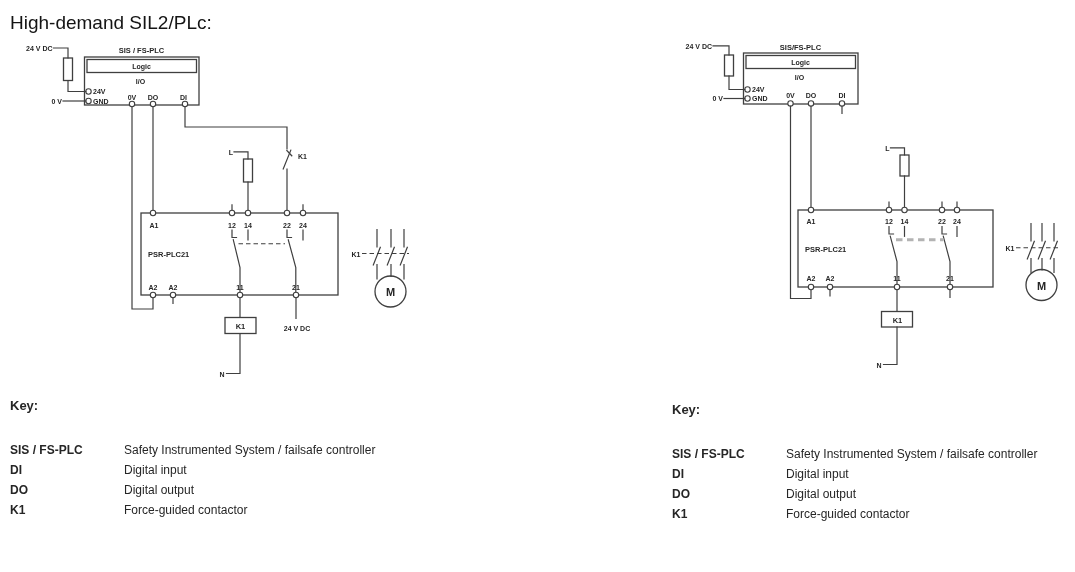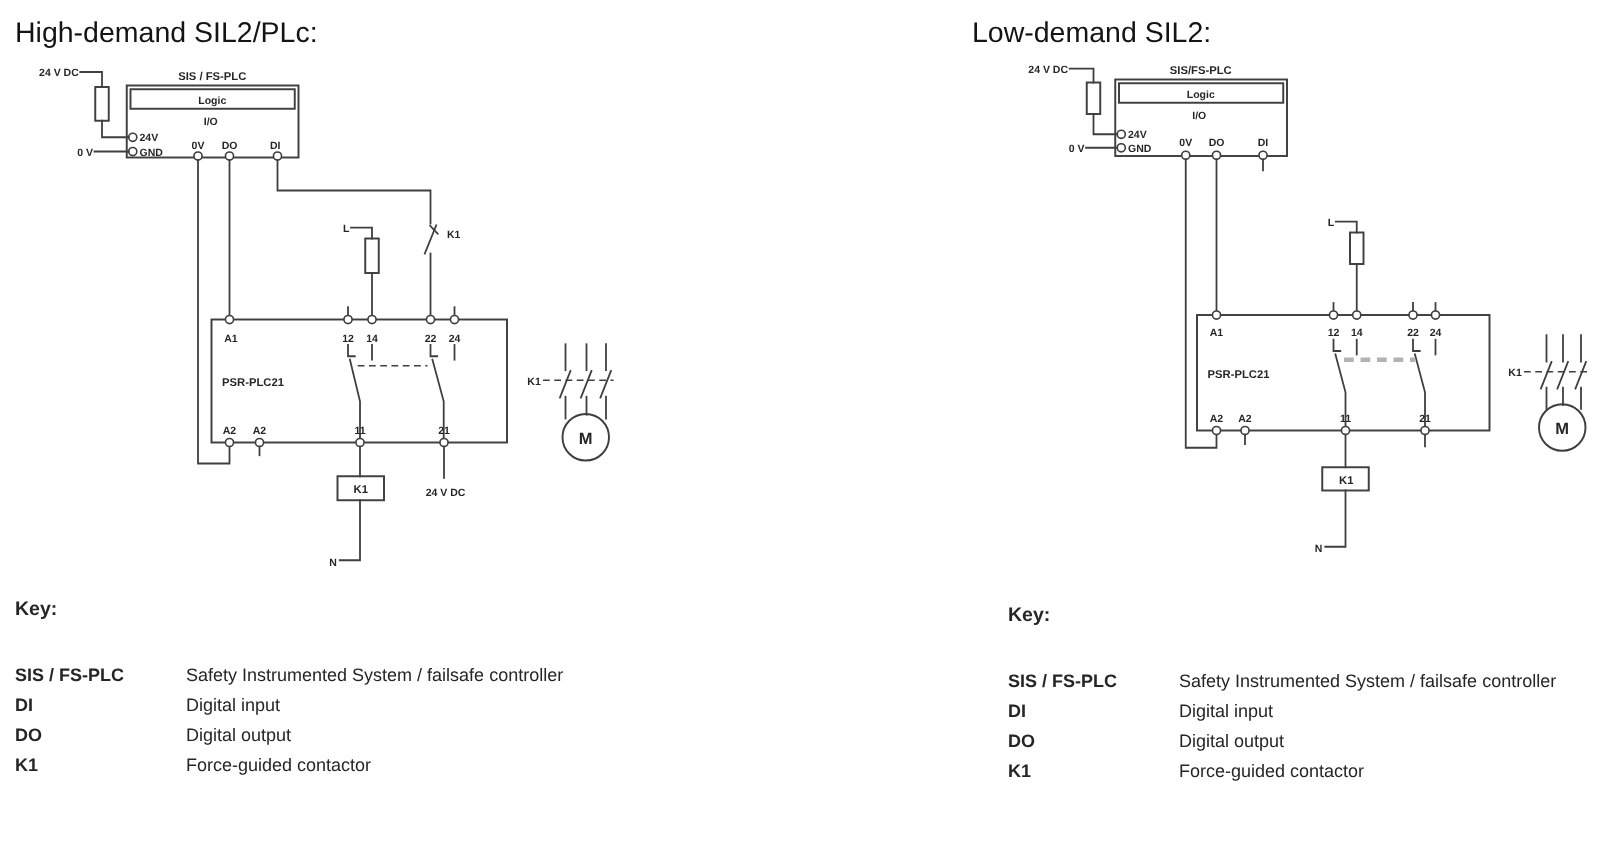--- a/index.html
+++ b/index.html
@@ -30,21 +30,20 @@
   .key-heading { font-weight:700; font-size:13px; line-height:14px; }
   .key-rows { display:grid; grid-template-columns:114px 263px; margin-top:27px; font-size:12px; line-height:20px; }
   .key-term { font-weight:700; }
 </style>
 </head>
 <body>
 
 <div class="canvas">
 
   <div class="diagram-title t-left">High-demand SIL2/PLc:</div>
-  <div class="diagram-title t-right">Low-demand SIL2:</div>
 
   <svg class="circuit svg-left" width="460" height="355" viewBox="0 36 460 355">
     <g>
       <rect class="box" x="84.5" y="57" width="114.5" height="48"></rect>
       <rect class="box" x="87" y="59.5" width="109.5" height="13"></rect>
       <text class="s75 mid" x="141.5" y="53">SIS / FS-PLC</text>
       <text class="s7 mid" x="141.5" y="69">Logic</text>
       <text class="s7 mid" x="140.5" y="83.5">I/O</text>
       <text class="s7" x="93" y="94.2">24V</text>
       <text class="s7" x="93" y="103.7">GND</text>

